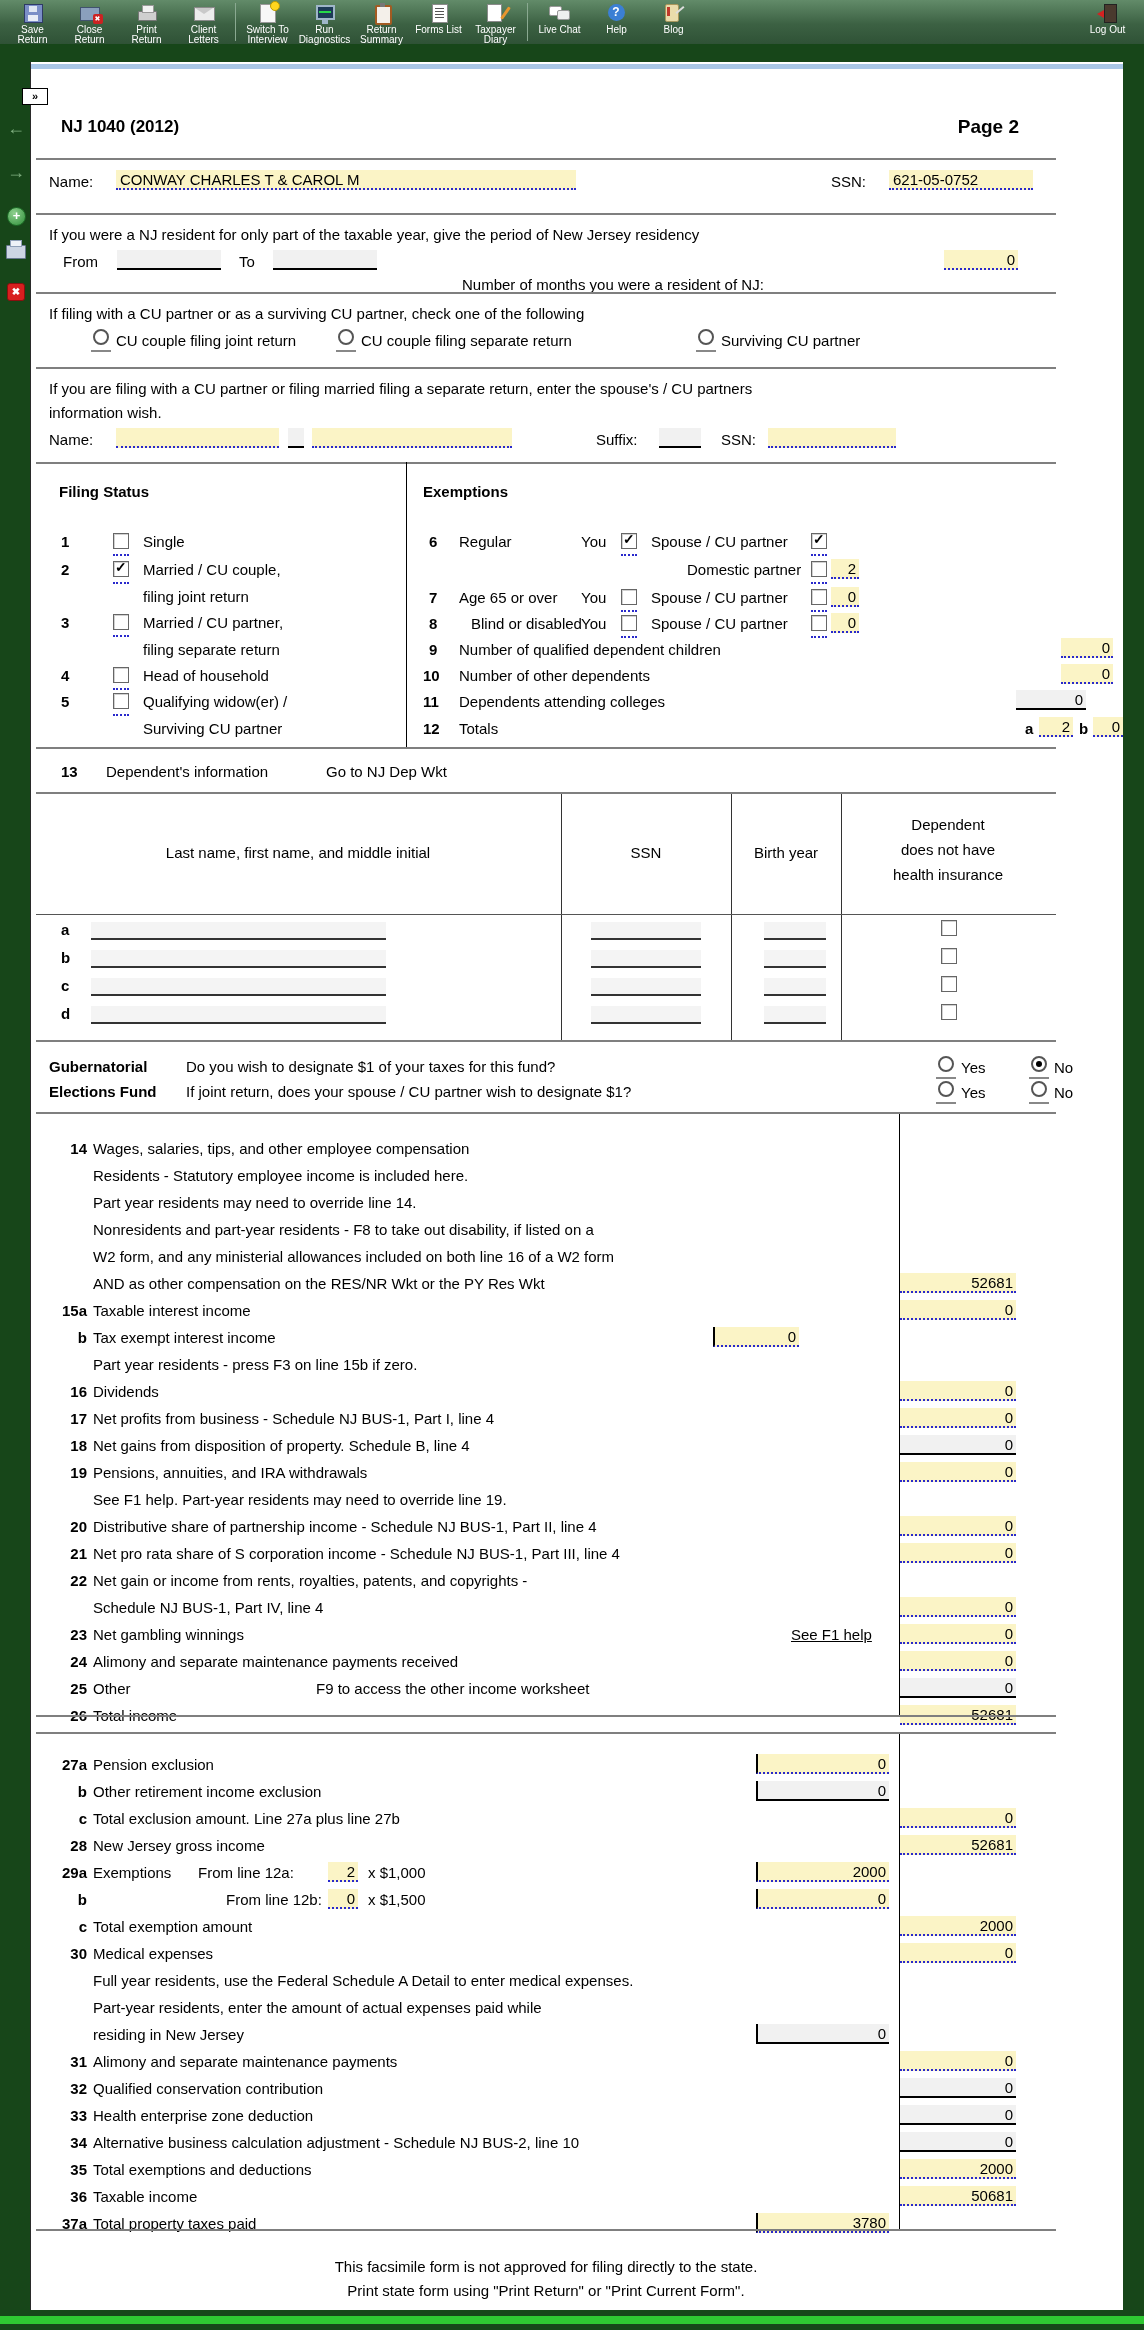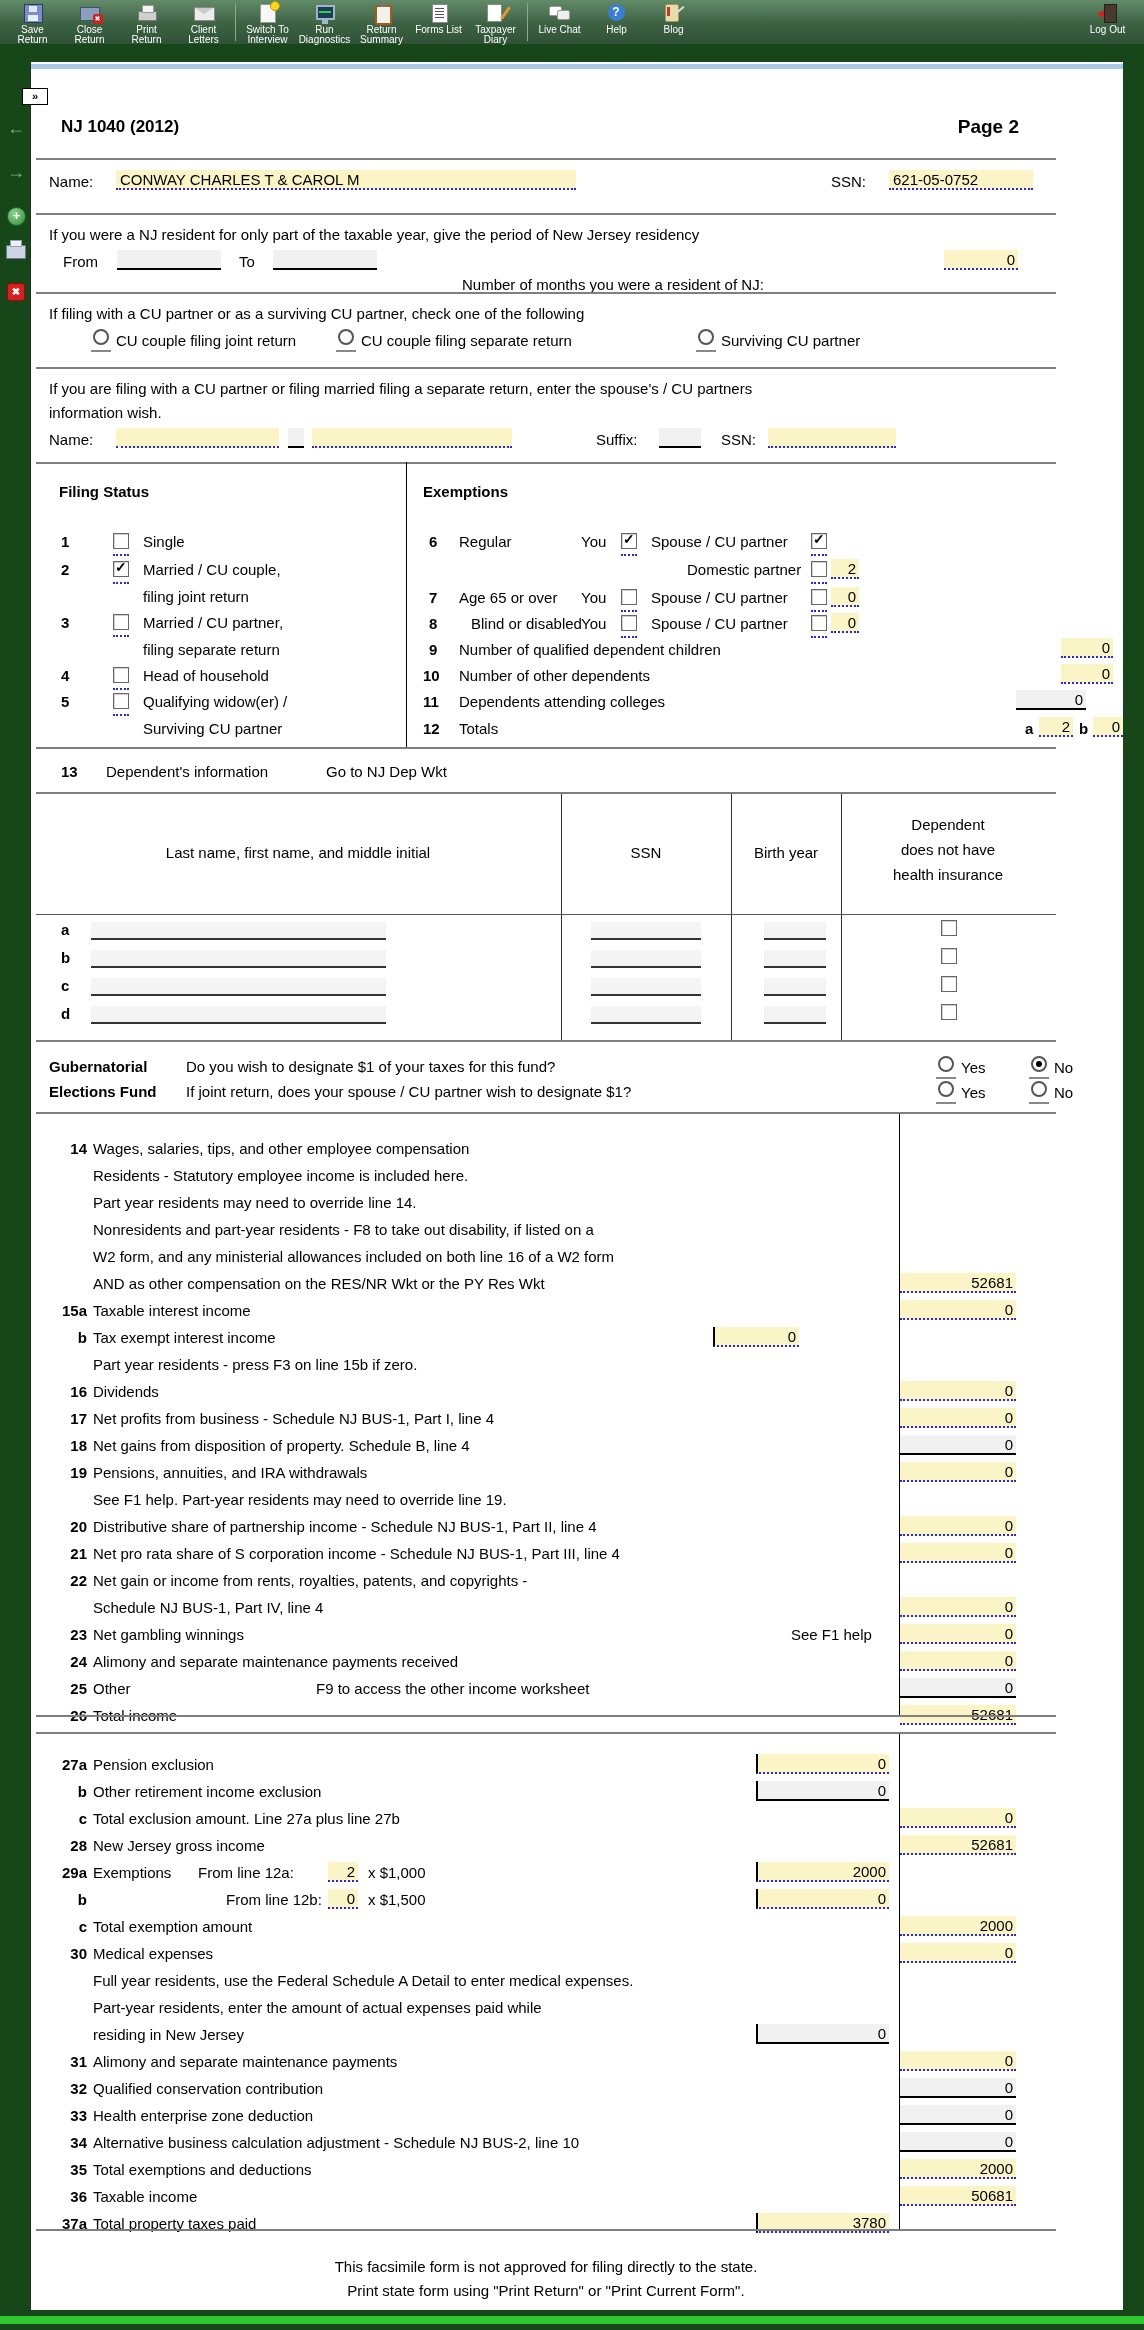--- a/index.html
+++ b/index.html
@@ -417,21 +417,21 @@
           <span class="n">22</span>
           <span class="lb">Net gain or income from rents, royalties, patents, and copyrights -</span>
         </div>
         <div class="frow" style="top: 1537px;">
           <span class="lb">Schedule NJ BUS-1, Part IV, line 4</span>
           <div class="f fr fy" style="left: 869px; top: -2px; width: 116px;">0</div>
         </div>
         <div class="frow" style="top: 1564px;">
           <span class="n">23</span>
           <span class="lb">Net gambling winnings</span>
-          <span class="lb" style="left: 760px;">See F1 help</span>
+          <span class="lb" style="left: 760px; text-decoration: underline;">See F1 help</span>
           <div class="f fr fy" style="left: 869px; top: -2px; width: 116px;">0</div>
         </div>
         <div class="frow" style="top: 1591px;">
           <span class="n">24</span>
           <span class="lb">Alimony and separate maintenance payments received</span>
           <div class="f fr fy" style="left: 869px; top: -2px; width: 116px;">0</div>
         </div>
         <div class="frow" style="top: 1618px;">
           <span class="n">25</span>
           <span class="lb">Other</span>

